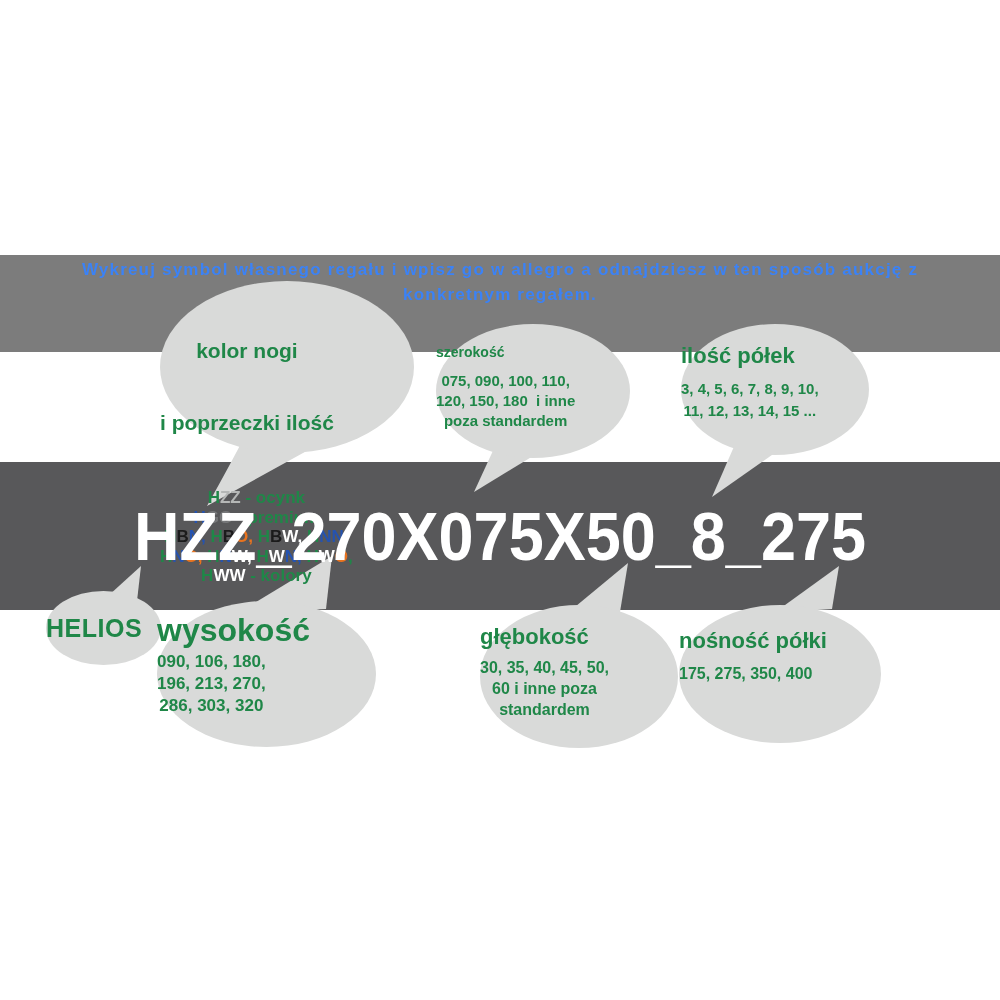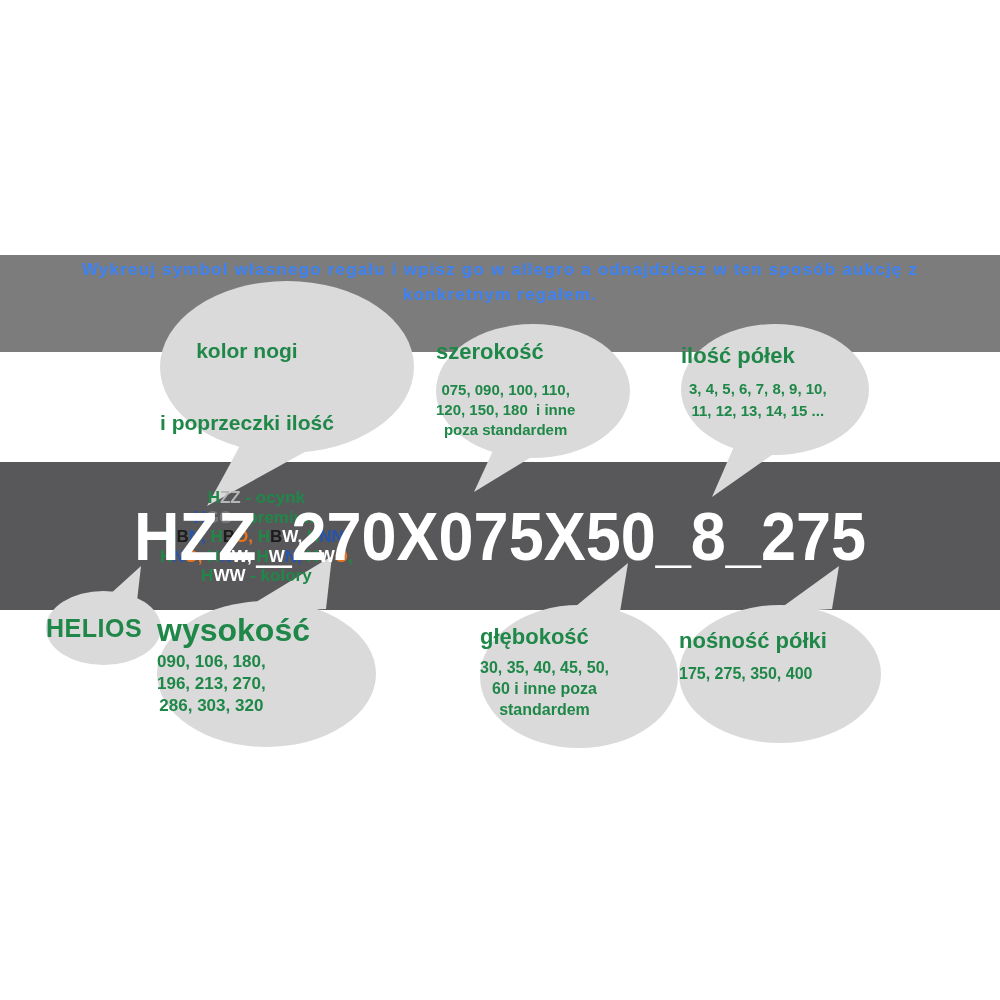--- a/index.html
+++ b/index.html
@@ -34,25 +34,25 @@
     position:absolute;top:462px;left:0;width:1000px;height:148px;
     display:flex;align-items:center;justify-content:center;
     color:#fff;font-weight:bold;font-size:63px;letter-spacing:0px;
     z-index:3;transform:scaleY(1.1);
   }
   
   .b-kolor{left:160px;top:281px;width:254px;height:172px;padding-top:10px;box-sizing:border-box;}
   .b-kolor .heading{font-size:21px;line-height:24px;margin-bottom:5px;}
   .b-kolor .brows{font-size:17px;line-height:19.5px;}
   .b-szer{left:436px;top:324px;width:194px;height:134px;padding-top:16px;box-sizing:border-box;}
-  .b-szer .heading{font-size:22px;line-height:24px;margin-bottom:16px;}
+  .b-szer .heading{font-size:14px;line-height:24px;margin-bottom:7px;}
   .b-szer .blines{font-size:15px;line-height:20px;}
   .b-ilosc{left:681px;top:324px;width:188px;height:131px;padding-top:20px;box-sizing:border-box;}
   .b-ilosc .heading{font-size:22px;line-height:24px;margin-bottom:10px;}
-  .b-ilosc .blines{font-size:15px;line-height:22px;margin-left:8px;}
+  .b-ilosc .blines{font-size:15px;line-height:22px;}
   .b-helios{left:46px;top:591px;width:115px;height:74px;justify-content:center;}
   .b-helios .heading{font-size:25px;letter-spacing:0.5px;}
   .b-wys{left:157px;top:601px;width:219px;height:146px;padding-top:16px;box-sizing:border-box;}
   .b-wys .heading{font-size:32px;line-height:26px;margin-bottom:8px;}
   .b-wys .blines{font-size:17px;line-height:22px;}
   .b-gleb{left:480px;top:605px;width:198px;height:143px;padding-top:20px;box-sizing:border-box;}
   .b-gleb .heading{font-size:22px;line-height:24px;margin-bottom:8px;}
   .b-gleb .blines{font-size:16px;line-height:21px;}
   .b-nos{left:679px;top:605px;width:202px;height:138px;padding-top:24px;box-sizing:border-box;}
   .b-nos .heading{font-size:22px;line-height:24px;margin-bottom:10px;}

